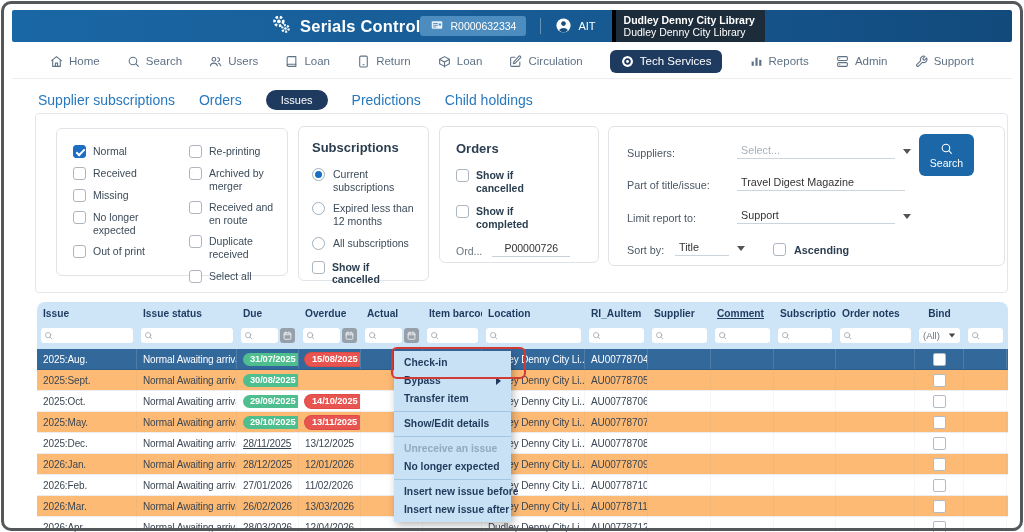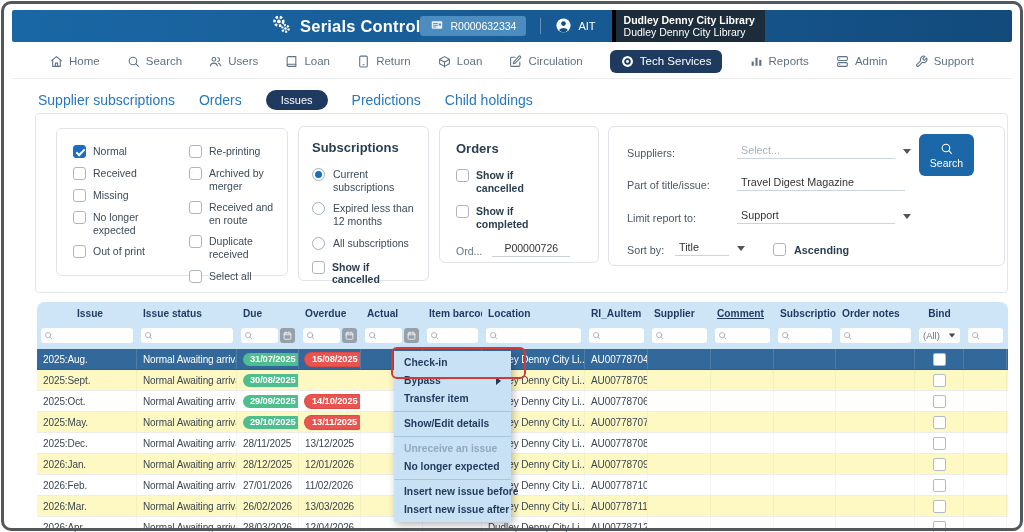--- a/index.html
+++ b/index.html
@@ -93,21 +93,21 @@
     align-items:center;padding:0 3px;cursor:text}
   .finput .ic{width:9px;height:9px;color:#98a2ac;flex-shrink:0}
   .calbtn{width:15px;height:15px;background:#96a0aa;border-radius:3px;display:flex;align-items:center;
     justify-content:center;color:#fff;flex-shrink:0;cursor:pointer}
   .calbtn .ic{width:9px;height:9px}
   .fall{flex:1;height:15px;background:#fff;border-radius:3px;display:flex;align-items:center;
     justify-content:space-between;padding:0 4px;font-size:9.5px;color:#6a7682;cursor:pointer}
   .fall .caret{border-top-color:#444;transform:scale(.8)}
   .tbody{position:absolute;left:37px;top:349px;width:971px;z-index:1}
   .trow{display:flex;height:20px;background:#fff;border-bottom:1px solid #ededed;cursor:pointer}
-  .trow.alt{background:#fef9c3}
+  .trow.alt{background:#fdba74}
   .trow.sel{background:#33689b;border-bottom-color:#2c5d8c}
   .tcell{box-sizing:border-box;padding-left:6px;font-size:10px;letter-spacing:-0.1px;color:#3a4653;
     white-space:nowrap;overflow:hidden;display:flex;align-items:center;border-right:1px solid rgba(120,140,160,.08)}
   .trow.sel .tcell{color:#fff;border-right-color:rgba(255,255,255,.14)}
   .tcell.center{justify-content:center;padding-left:0}
   .pill{color:#fff;border-radius:9px;padding:1.5px 7px;font-size:9.3px;font-weight:600;white-space:nowrap}
   .pill.g{background:#4fbe8e}
   .pill.r{background:#e85450;box-shadow:0 0 0 1px #de4a46}
   .bindbox{width:11px;height:11px;border:1px solid #b3bcc4;border-radius:2px;background:#fff;cursor:pointer}
 
@@ -391,21 +391,21 @@
           <circle cx="11" cy="11" r="7"></circle>
             <path d="m16.5 16.5 4.5 4.5"></path>
         </svg>
         <span>Search</span>
       </button>
     </div>
   </div>
 
   <div class="theadwrap">
     <div class="thead" id="thead">
-        <div class="hcell" style="width: 100px; text-align: center;">Issue</div>
+        <div class="hcell" style="width: 100px;">Issue</div>
         <div class="hcell" style="width: 100px;">Issue status</div>
         <div class="hcell" style="width: 62px;">Due</div>
         <div class="hcell" style="width: 62px;">Overdue</div>
         <div class="hcell" style="width: 62px;">Actual</div>
         <div class="hcell" style="width: 59px;">Item barcode</div>
         <div class="hcell" style="width: 103px;">Location</div>
         <div class="hcell" style="width: 63px;">RI_AuItem</div>
         <div class="hcell" style="width: 63px;">Supplier</div>
         <div class="hcell" style="width: 63px; text-decoration: underline;">Comment</div>
         <div class="hcell" style="width: 62px;">Subscriptio...</div>
@@ -629,21 +629,21 @@
         <div class="tcell" style="width: 62px;"></div>
         <div class="tcell" style="width: 79px;"></div>
         <div class="tcell center" style="width: 49px;">
           <span class="bindbox"></span>
         </div>
         <div class="tcell" style="width: 43px;"></div>
       </div>
       <div class="trow">
         <div class="tcell" style="width: 100px;">2025:Dec.</div>
         <div class="tcell" style="width: 100px;">Normal Awaiting arrival</div>
-        <div class="tcell" style="width: 62px;">28/11/2025</div>
+        <div class="tcell" style="width: 62px; text-decoration: underline;">28/11/2025</div>
         <div class="tcell" style="width: 62px;">13/12/2025</div>
         <div class="tcell" style="width: 62px;"></div>
         <div class="tcell" style="width: 59px;"></div>
         <div class="tcell" style="width: 103px;">Dudley Denny City Li...</div>
         <div class="tcell" style="width: 63px;">AU00778708</div>
         <div class="tcell" style="width: 63px;"></div>
         <div class="tcell" style="width: 63px;"></div>
         <div class="tcell" style="width: 62px;"></div>
         <div class="tcell" style="width: 79px;"></div>
         <div class="tcell center" style="width: 49px;">

